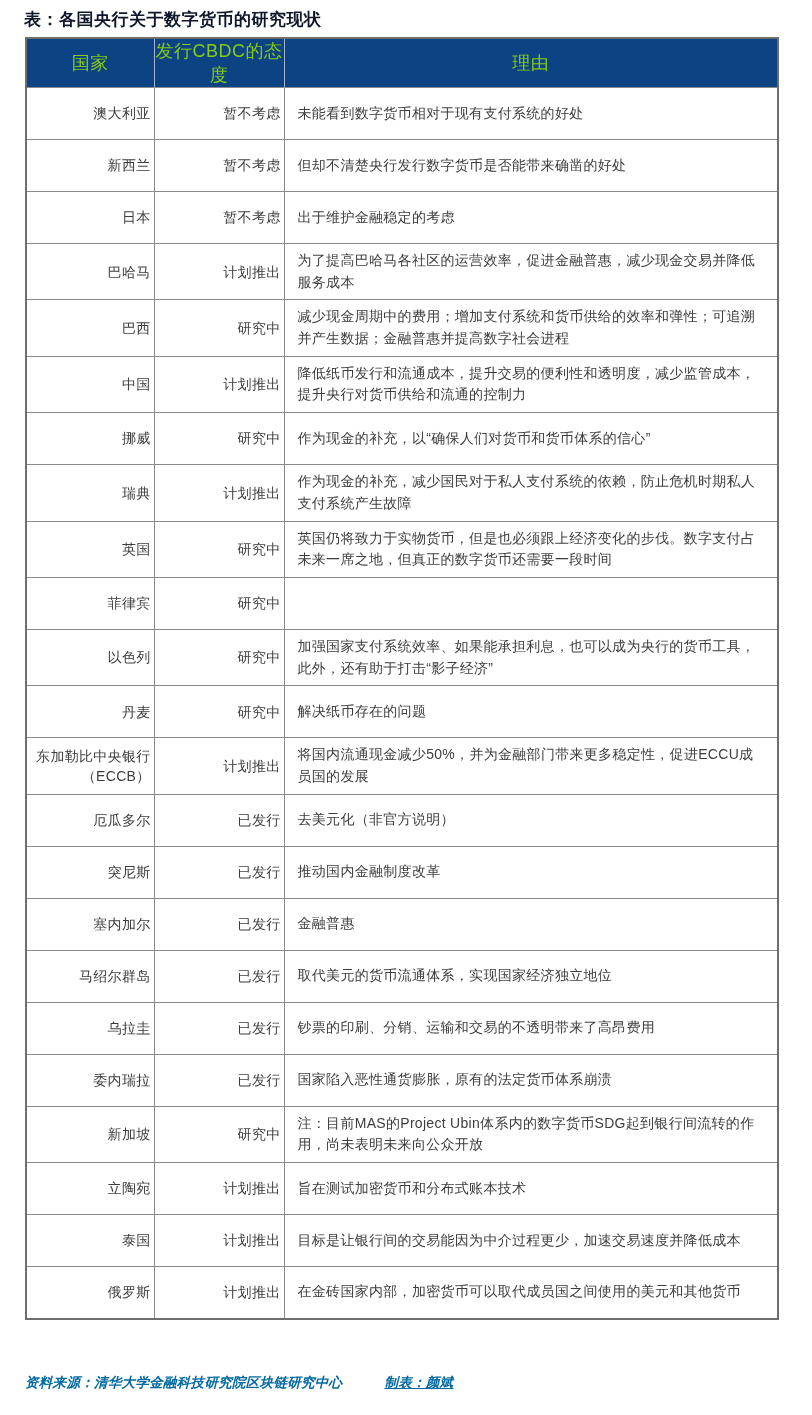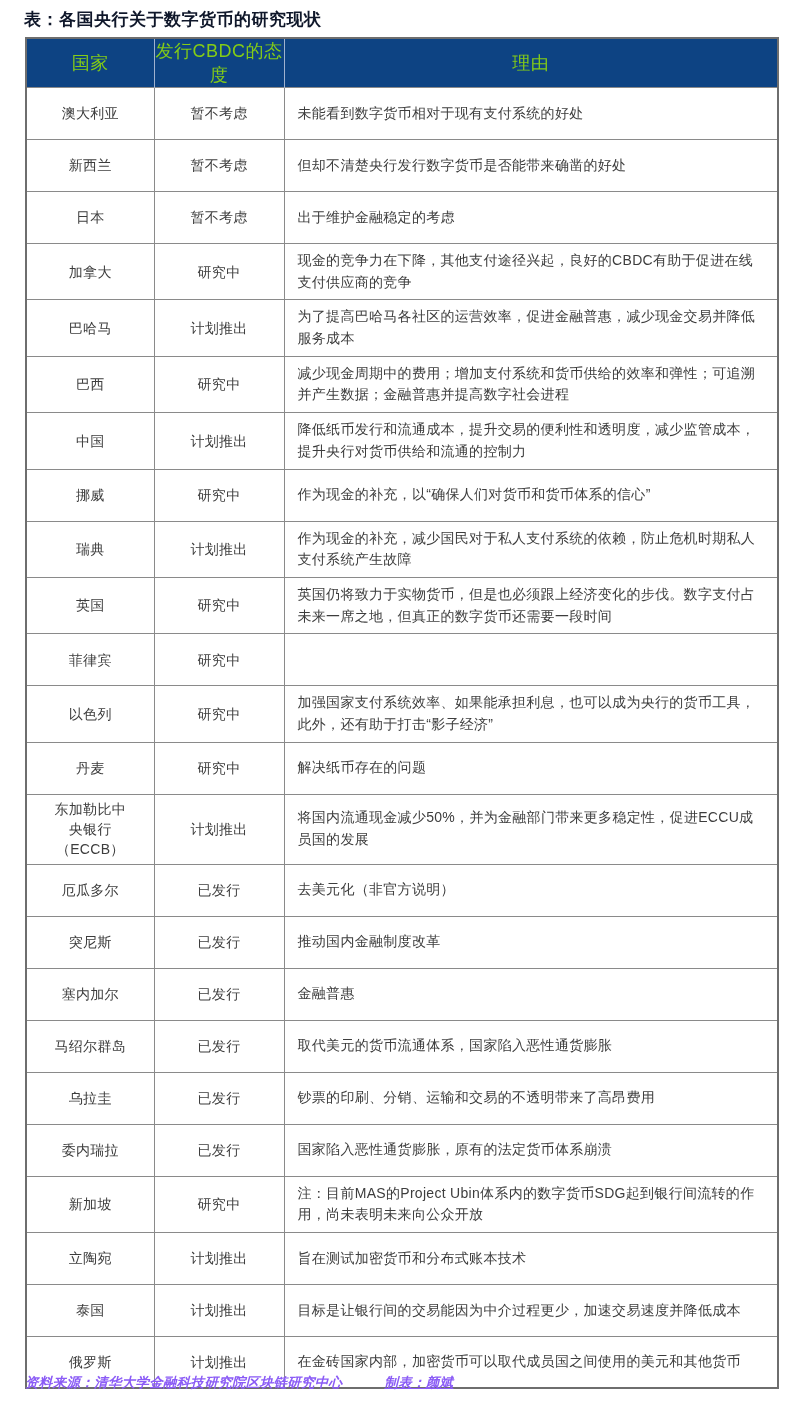--- a/index.html
+++ b/index.html
@@ -39,29 +39,29 @@
   }
   th:first-child { border-left:none; }
   td {
     border:1px solid #8a8a8a;
     font-size:14px;
     height:52px;
     vertical-align:middle;
     color:#3d3d3d;
     letter-spacing:0.3px;
   }
-  td.country, td.attitude { text-align:center; padding:4px 22px; line-height:1.45; }
+  td.country, td.attitude { text-align:right; padding:4px 3px; line-height:1.45; }
   td.reason { text-align:left; padding:6px 19px 6px 13px; line-height:1.55; }
   .footnote {
     position:absolute; left:25px; top:1374px;
     width:752px;
     font-style:italic;
     font-weight:bold;
     font-size:13.5px;
-    color:#8b5cf6;
+    color:#0369a1;
     display:flex;
     letter-spacing:0.3px;
   }
   .footnote .maker { margin-left:42px;text-decoration:underline; }
 </style>
 </head>
 <body>
 
 <div class="page-title">表：各国央行关于数字货币的研究现状</div>
 
@@ -88,25 +88,20 @@
     <td class="country">新西兰</td>
     <td class="attitude">暂不考虑</td>
     <td class="reason">但却不清楚央行发行数字货币是否能带来确凿的好处</td>
   </tr>
       <tr>
     <td class="country">日本</td>
     <td class="attitude">暂不考虑</td>
     <td class="reason">出于维护金融稳定的考虑</td>
   </tr>
       <tr>
-    <td class="country">加拿大</td>
-    <td class="attitude">研究中</td>
-    <td class="reason">现金的竞争力在下降，其他支付途径兴起，良好的CBDC有助于促进在线支付供应商的竞争</td>
-  </tr>
-      <tr>
     <td class="country">巴哈马</td>
     <td class="attitude">计划推出</td>
     <td class="reason">为了提高巴哈马各社区的运营效率，促进金融普惠，减少现金交易并降低服务成本</td>
   </tr>
       <tr>
     <td class="country">巴西</td>
     <td class="attitude">研究中</td>
     <td class="reason">减少现金周期中的费用；增加支付系统和货币供给的效率和弹性；可追溯并产生数据；金融普惠并提高数字社会进程</td>
   </tr>
       <tr>
@@ -160,21 +155,21 @@
     <td class="reason">推动国内金融制度改革</td>
   </tr>
       <tr>
     <td class="country">塞内加尔</td>
     <td class="attitude">已发行</td>
     <td class="reason">金融普惠</td>
   </tr>
       <tr>
     <td class="country">马绍尔群岛</td>
     <td class="attitude">已发行</td>
-    <td class="reason">取代美元的货币流通体系，国家陷入恶性通货膨胀</td>
+    <td class="reason">取代美元的货币流通体系，实现国家经济独立地位</td>
   </tr>
       <tr>
     <td class="country">乌拉圭</td>
     <td class="attitude">已发行</td>
     <td class="reason">钞票的印刷、分销、运输和交易的不透明带来了高昂费用</td>
   </tr>
       <tr>
     <td class="country">委内瑞拉</td>
     <td class="attitude">已发行</td>
     <td class="reason">国家陷入恶性通货膨胀，原有的法定货币体系崩溃</td>

